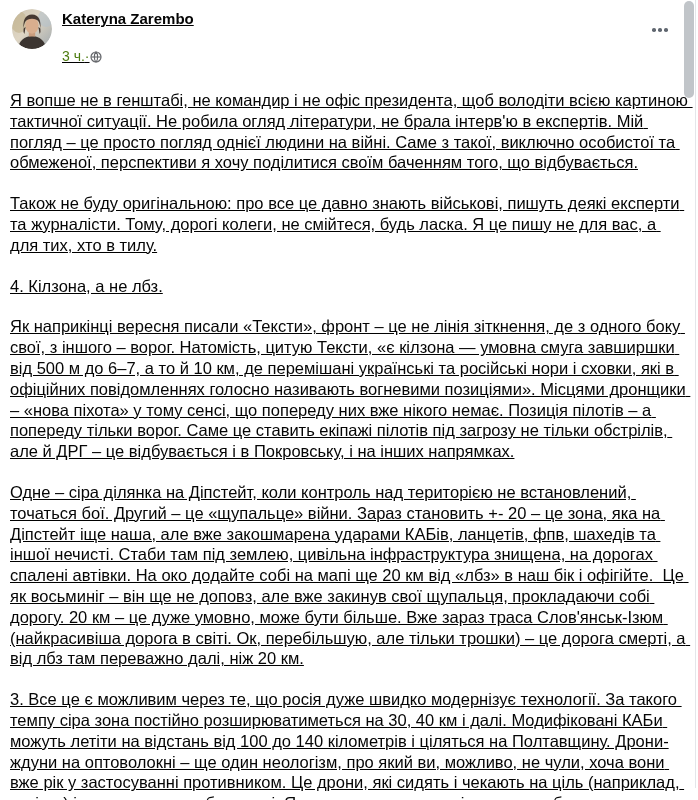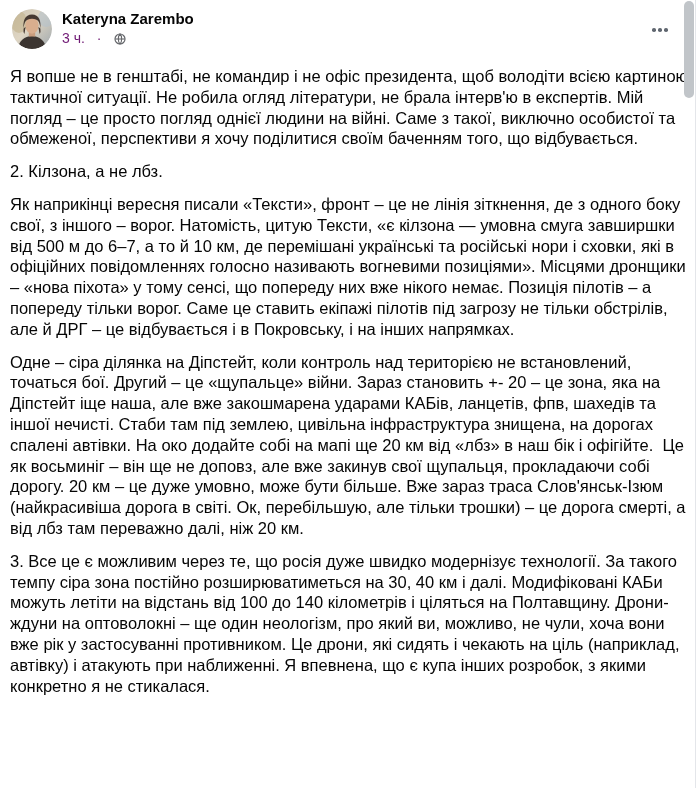--- a/index.html
+++ b/index.html
@@ -10,20 +10,21 @@
     overflow: hidden;
     background: #ffffff;
     font-family: "Liberation Sans", "DejaVu Sans", sans-serif;
     -webkit-font-smoothing: antialiased;
   }
   .post {
     position: relative;
     width: 698px;
     height: 800px;
     background: #ffffff;
+    text-decoration: underline;
   }
   
   .post-header {
     display: flex;
     align-items: flex-start;
     padding: 9px 12px 2px 12px;
     position: relative;
   }
   .avatar {
     width: 40px;
@@ -43,24 +44,24 @@
   .author {
     font-size: 15px;
     font-weight: 700;
     color: #050505;
     line-height: 19px;
     cursor: pointer;
   }
   .meta {
     display: flex;
     align-items: center;
-    gap: 12px;
-    margin-top: 2px;
+    gap: 0;
+    margin-top: 20px;
     font-size: 14px;
-    color: #701a75;
+    color: #4d7c0f;
     line-height: 17px;
   }
   .meta .timestamp { cursor: pointer; }
   .globe-icon {
     display: inline-flex;
     align-items: center;
     margin-top: 1px;
   }
   .menu-btn {
     position: absolute;
@@ -76,21 +77,21 @@
     width: 3.6px;
     height: 3.6px;
     border-radius: 50%;
     background: #606770;
   }
   
   .post-body {
     padding: 3px 10px 0 10px;
   }
   .post-body p {
-    margin: 12px 0;
+    margin: 20px 0;
     font-size: 16.5px;
     line-height: 20.8px;
     color: #050505;
     white-space: pre-wrap;
     letter-spacing: 0;
   }
   
   .scroll-track-line {
     position: absolute;
     top: 0;
@@ -161,21 +162,22 @@
     <div class="menu-btn">
       <span class="dot"></span>
       <span class="dot"></span>
       <span class="dot"></span>
     </div>
 
   </div>
 
   <div class="post-body">
     <p>Я вопше не в генштабі, не командир і не офіс президента, щоб володіти всією картиною тактичної ситуації. Не робила огляд літератури, не брала інтерв'ю в експертів. Мій погляд – це просто погляд однієї людини на війні. Саме з такої, виключно особистої та обмеженої, перспективи я хочу поділитися своїм баченням того, що відбувається.</p>
-    <p>2. Кілзона, а не лбз.</p>
+    <p>Також не буду оригінальною: про все це давно знають військові, пишуть деякі експерти та журналісти. Тому, дорогі колеги, не смійтеся, будь ласка. Я це пишу не для вас, а для тих, хто в тилу.</p>
+    <p>4. Кілзона, а не лбз.</p>
     <p>Як наприкінці вересня писали «Тексти», фронт – це не лінія зіткнення, де з одного боку свої, з іншого – ворог. Натомість, цитую Тексти, «є кілзона — умовна смуга завширшки від 500 м до 6–7, а то й 10 км, де перемішані українські та російські нори і сховки, які в офіційних повідомленнях голосно називають вогневими позиціями». Місцями дронщики – «нова піхота» у тому сенсі, що попереду них вже нікого немає. Позиція пілотів – а попереду тільки ворог. Саме це ставить екіпажі пілотів під загрозу не тільки обстрілів, але й ДРГ – це відбувається і в Покровську, і на інших напрямках.</p>
     <p>Одне – сіра ділянка на Діпстейт, коли контроль над територією не встановлений, точаться бої. Другий – це «щупальце» війни. Зараз становить +- 20 – це зона, яка на Діпстейт іще наша, але вже закошмарена ударами КАБів, ланцетів, фпв, шахедів та іншої нечисті. Стаби там під землею, цивільна інфраструктура знищена, на дорогах спалені автівки. На око додайте собі на мапі ще 20 км від «лбз» в наш бік і офігійте.  Це як восьминіг – він ще не доповз, але вже закинув свої щупальця, прокладаючи собі дорогу. 20 км – це дуже умовно, може бути більше. Вже зараз траса Слов'янськ-Ізюм (найкрасивіша дорога в світі. Ок, перебільшую, але тільки трошки) – це дорога смерті, а від лбз там переважно далі, ніж 20 км.</p>
     <p>3. Все це є можливим через те, що росія дуже швидко модернізує технології. За такого темпу сіра зона постійно розширюватиметься на 30, 40 км і далі. Модифіковані КАБи можуть летіти на відстань від 100 до 140 кілометрів і ціляться на Полтавщину. Дрони-ждуни на оптоволокні – ще один неологізм, про який ви, можливо, не чули, хоча вони вже рік у застосуванні противником. Це дрони, які сидять і чекають на ціль (наприклад, автівку) і атакують при наближенні. Я впевнена, що є купа інших розробок, з якими конкретно я не стикалася.</p>
   </div>
 
   <div class="scroll-track-line"></div>
   <div class="scroll-thumb"></div>
 
 </div>
 

